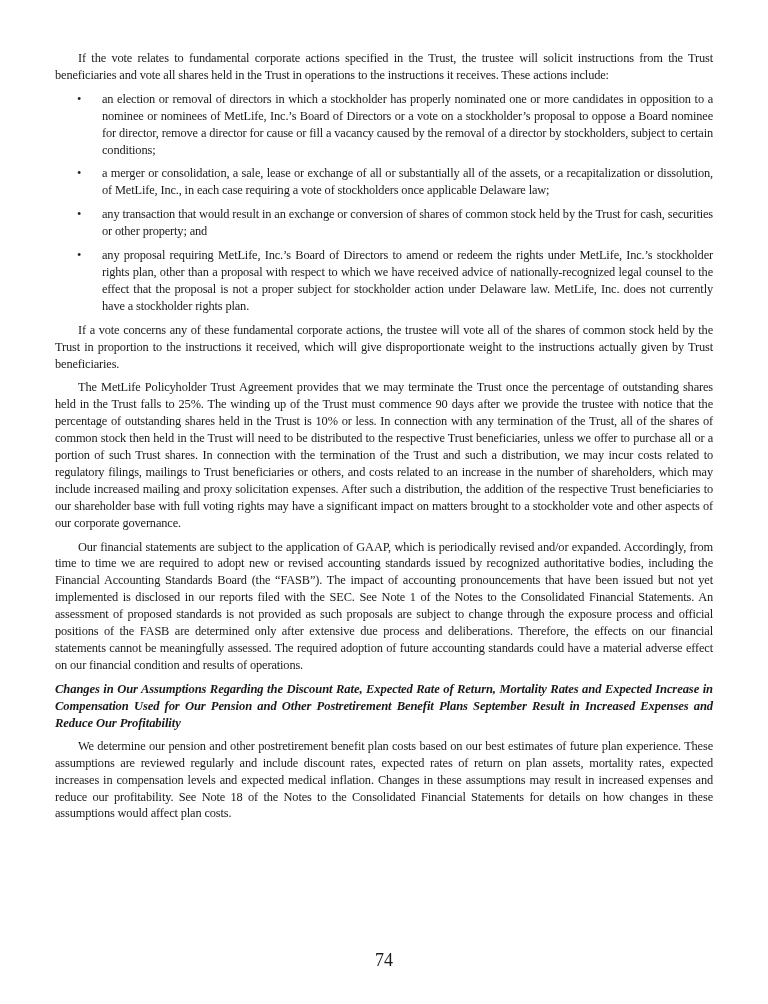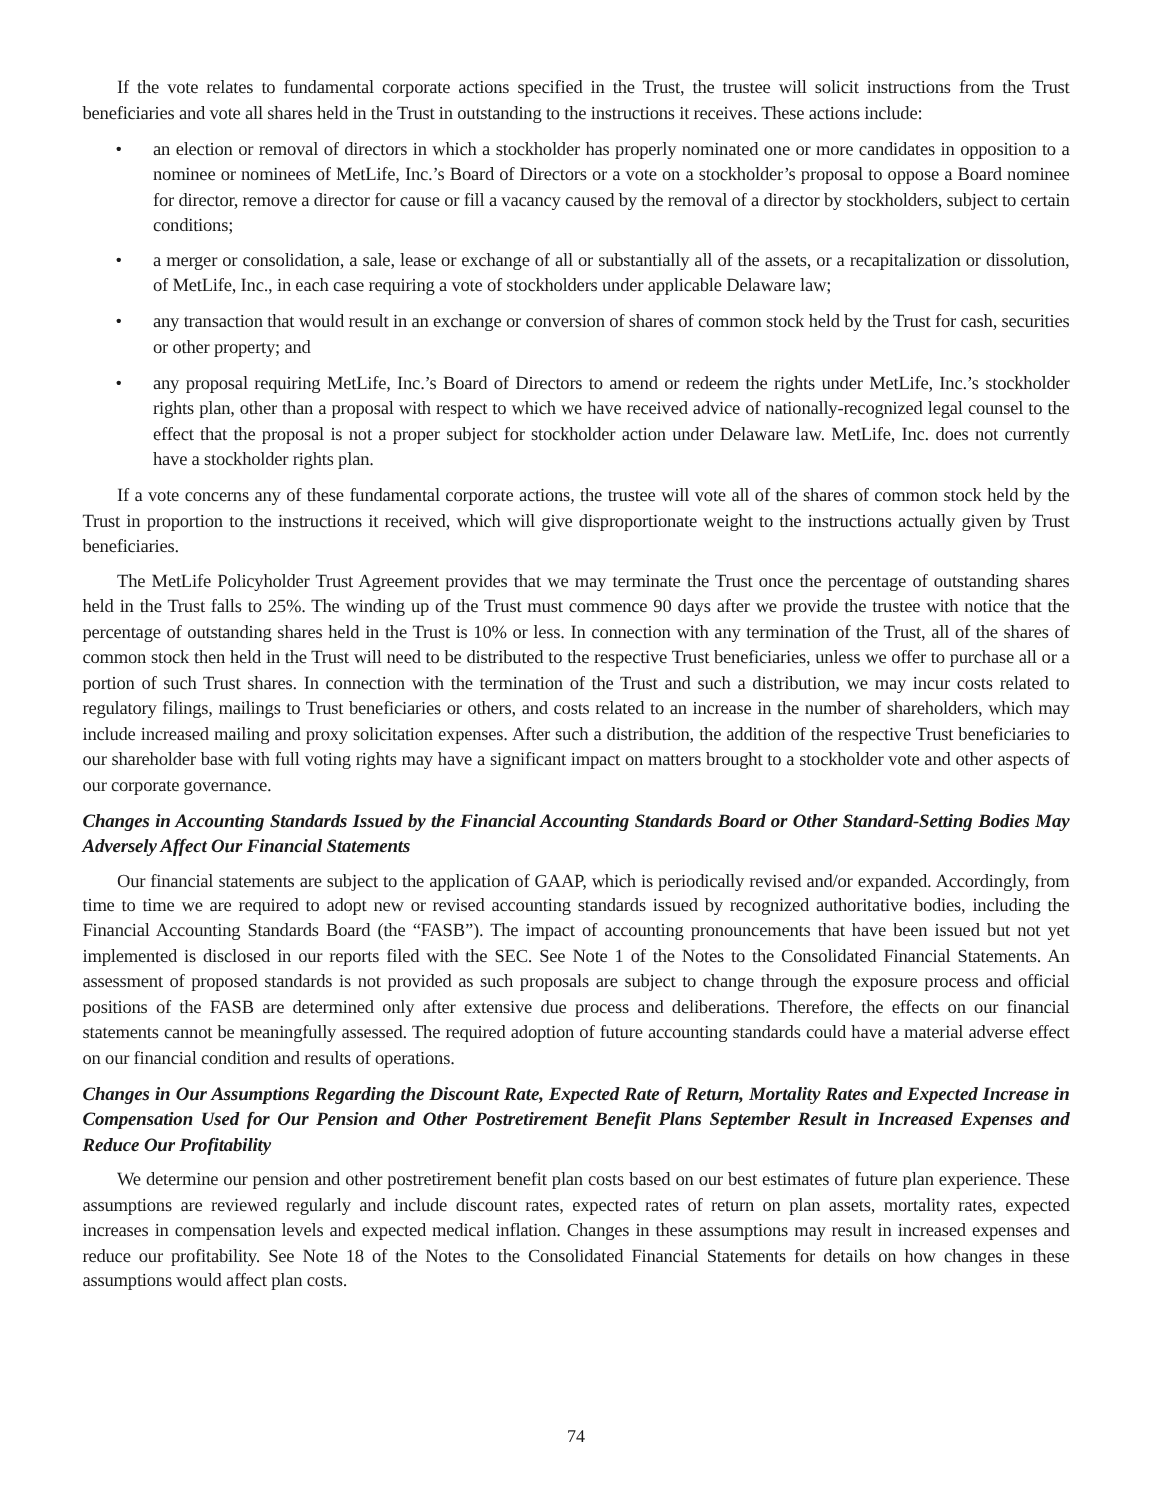--- a/index.html
+++ b/index.html
@@ -53,52 +53,51 @@
       font-style: italic;
       text-align: justify;
       letter-spacing: -0.1px;
     }
     .page-number {
       position: absolute;
       top: 950px;
       left: 0;
       width: 768px;
       text-align: center;
-      font-size: 12px;
+      font-size: 18px;
       font-family: "Liberation Serif", "DejaVu Serif", serif;
     }
   </style>
 </head>
 <body>
 
 <div class="page">
-  <p>If the vote relates to fundamental corporate actions specified in the Trust, the trustee will solicit instructions from the Trust beneficiaries and vote all shares held in the Trust in outstanding to the instructions it receives. These actions include:</p>
+  <p>If the vote relates to fundamental corporate actions specified in the Trust, the trustee will solicit instructions from the Trust beneficiaries and vote all shares held in the Trust in operations to the instructions it receives. These actions include:</p>
 
   <ul class="bullets">
     <li>
       <span class="dot">•</span>
       <span>an election or removal of directors in which a stockholder has properly nominated one or more candidates in opposition to a nominee or nominees of MetLife, Inc.’s Board of Directors or a vote on a stockholder’s proposal to oppose a Board nominee for director, remove a director for cause or fill a vacancy caused by the removal of a director by stockholders, subject to certain conditions;</span>
     </li>
     <li>
       <span class="dot">•</span>
-      <span>a merger or consolidation, a sale, lease or exchange of all or substantially all of the assets, or a recapitalization or dissolution, of MetLife, Inc., in each case requiring a vote of stockholders under applicable Delaware law;</span>
+      <span>a merger or consolidation, a sale, lease or exchange of all or substantially all of the assets, or a recapitalization or dissolution, of MetLife, Inc., in each case requiring a vote of stockholders once applicable Delaware law;</span>
     </li>
     <li>
       <span class="dot">•</span>
       <span>any transaction that would result in an exchange or conversion of shares of common stock held by the Trust for cash, securities or other property; and</span>
     </li>
     <li>
       <span class="dot">•</span>
       <span>any proposal requiring MetLife, Inc.’s Board of Directors to amend or redeem the rights under MetLife, Inc.’s stockholder rights plan, other than a proposal with respect to which we have received advice of nationally-recognized legal counsel to the effect that the proposal is not a proper subject for stockholder action under Delaware law. MetLife, Inc. does not currently have a stockholder rights plan.</span>
     </li>
   </ul>
 
   <p>If a vote concerns any of these fundamental corporate actions, the trustee will vote all of the shares of common stock held by the Trust in proportion to the instructions it received, which will give disproportionate weight to the instructions actually given by Trust beneficiaries.</p>
   <p>The MetLife Policyholder Trust Agreement provides that we may terminate the Trust once the percentage of outstanding shares held in the Trust falls to 25%. The winding up of the Trust must commence 90 days after we provide the trustee with notice that the percentage of outstanding shares held in the Trust is 10% or less. In connection with any termination of the Trust, all of the shares of common stock then held in the Trust will need to be distributed to the respective Trust beneficiaries, unless we offer to purchase all or a portion of such Trust shares. In connection with the termination of the Trust and such a distribution, we may incur costs related to regulatory filings, mailings to Trust beneficiaries or others, and costs related to an increase in the number of shareholders, which may include increased mailing and proxy solicitation expenses. After such a distribution, the addition of the respective Trust beneficiaries to our shareholder base with full voting rights may have a significant impact on matters brought to a stockholder vote and other aspects of our corporate governance.</p>
 
-  <h3>Changes in Accounting Standards Issued by the Financial Accounting Standards Board or Other Standard-Setting Bodies May Adversely Affect Our Financial Statements</h3>
   <p>Our financial statements are subject to the application of GAAP, which is periodically revised and/or expanded. Accordingly, from time to time we are required to adopt new or revised accounting standards issued by recognized authoritative bodies, including the Financial Accounting Standards Board (the “FASB”). The impact of accounting pronouncements that have been issued but not yet implemented is disclosed in our reports filed with the SEC. See Note 1 of the Notes to the Consolidated Financial Statements. An assessment of proposed standards is not provided as such proposals are subject to change through the exposure process and official positions of the FASB are determined only after extensive due process and deliberations. Therefore, the effects on our financial statements cannot be meaningfully assessed. The required adoption of future accounting standards could have a material adverse effect on our financial condition and results of operations.</p>
 
   <h3>Changes in Our Assumptions Regarding the Discount Rate, Expected Rate of Return, Mortality Rates and Expected Increase in Compensation Used for Our Pension and Other Postretirement Benefit Plans September Result in Increased Expenses and Reduce Our Profitability</h3>
   <p>We determine our pension and other postretirement benefit plan costs based on our best estimates of future plan experience. These assumptions are reviewed regularly and include discount rates, expected rates of return on plan assets, mortality rates, expected increases in compensation levels and expected medical inflation. Changes in these assumptions may result in increased expenses and reduce our profitability. See Note 18 of the Notes to the Consolidated Financial Statements for details on how changes in these assumptions would affect plan costs.</p>
 </div>
 
 <div class="page-number">74</div>
 
 </body></html>

